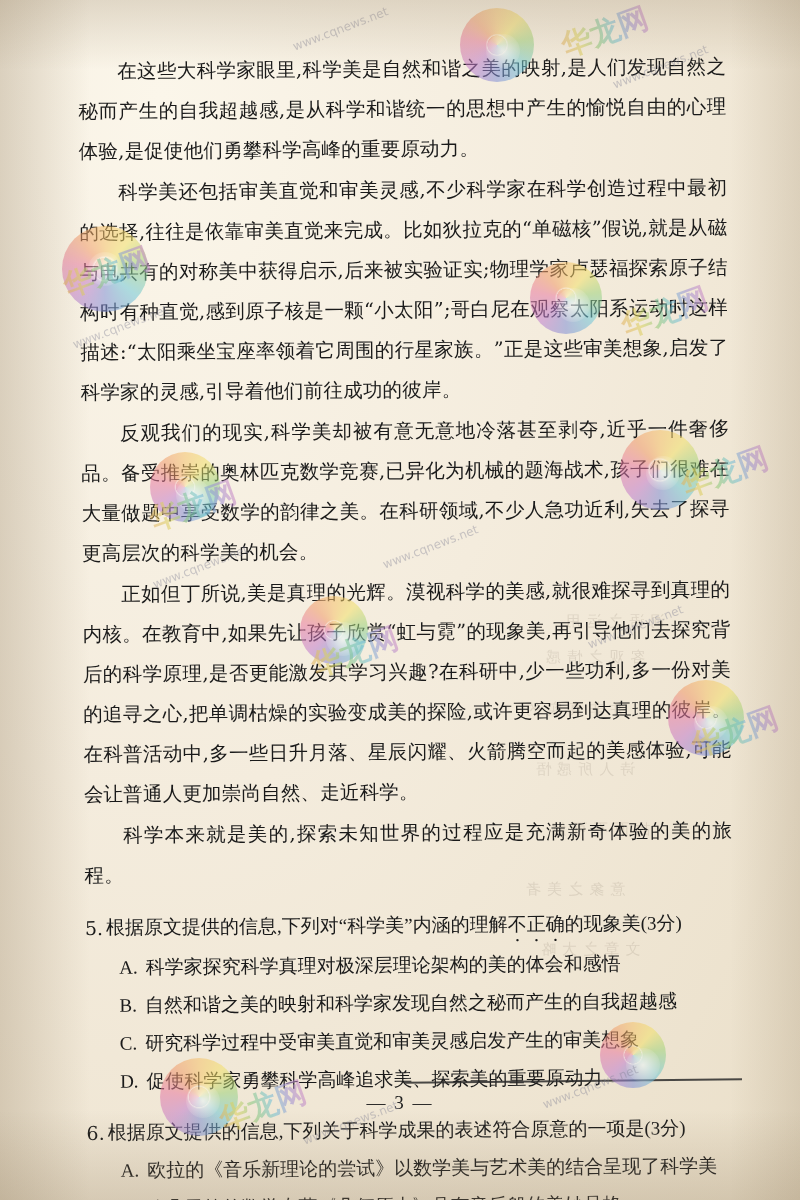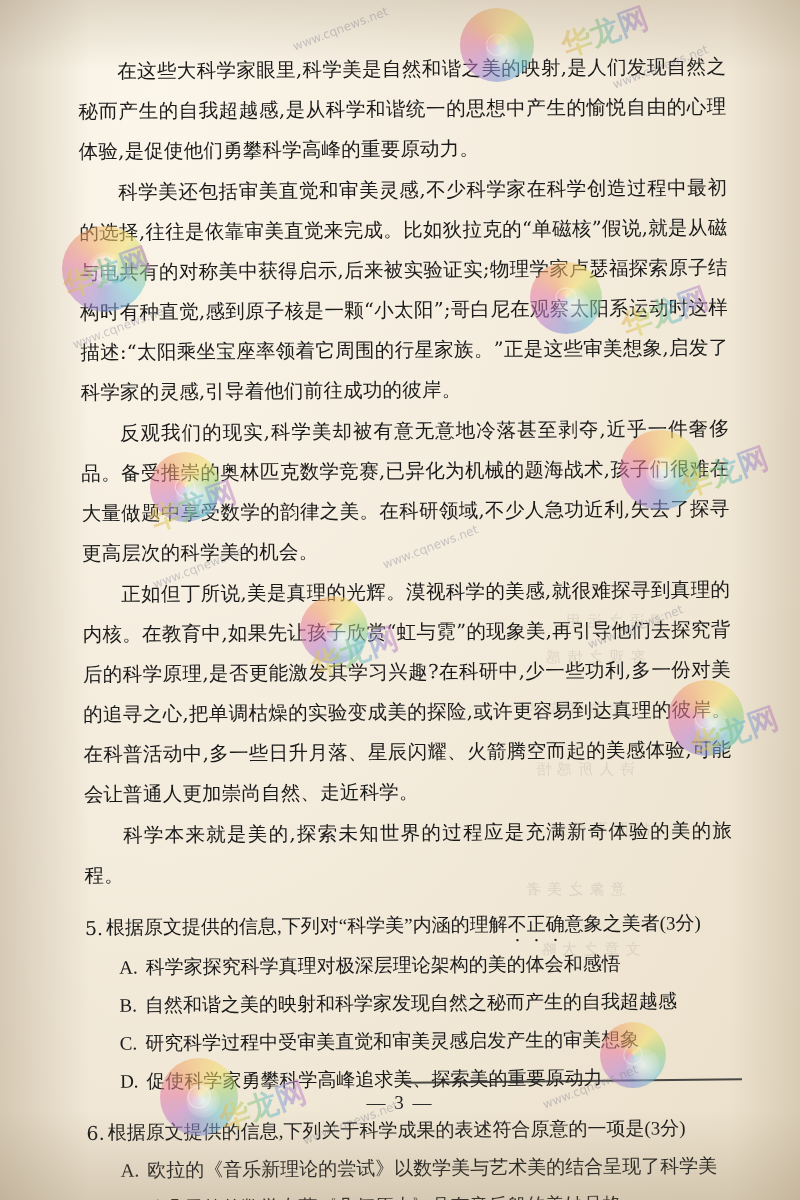--- a/index.html
+++ b/index.html
@@ -198,21 +198,21 @@
 
     <p class="para">在这些大科学家眼里,科学美是自然和谐之美的映射,是人们发现自然之秘而产生的自我超越感,是从科学和谐统一的思想中产生的愉悦自由的心理体验,是促使他们勇攀科学高峰的重要原动力。</p>
     <p class="para">科学美还包括审美直觉和审美灵感,不少科学家在科学创造过程中最初的选择,往往是依靠审美直觉来完成。比如狄拉克的“单磁核”假说,就是从磁与电共有的对称美中获得启示,后来被实验证实;物理学家卢瑟福探索原子结构时有种直觉,感到原子核是一颗“小太阳”;哥白尼在观察太阳系运动时这样描述:“太阳乘坐宝座率领着它周围的行星家族。”正是这些审美想象,启发了科学家的灵感,引导着他们前往成功的彼岸。</p>
     <p class="para">反观我们的现实,科学美却被有意无意地冷落甚至剥夺,近乎一件奢侈品。备受推崇的奥林匹克数学竞赛,已异化为机械的题海战术,孩子们很难在大量做题中享受数学的韵律之美。在科研领域,不少人急功近利,失去了探寻更高层次的科学美的机会。</p>
     <p class="para">正如但丁所说,美是真理的光辉。漠视科学的美感,就很难探寻到真理的内核。在教育中,如果先让孩子欣赏“虹与霓”的现象美,再引导他们去探究背后的科学原理,是否更能激发其学习兴趣?在科研中,少一些功利,多一份对美的追寻之心,把单调枯燥的实验变成美的探险,或许更容易到达真理的彼岸。在科普活动中,多一些日升月落、星辰闪耀、火箭腾空而起的美感体验,可能会让普通人更加崇尚自然、走近科学。</p>
     <p class="para">科学本来就是美的,探索未知世界的过程应是充满新奇体验的美的旅程。</p>
 
     <div class="qblock">
       <div class="qstem">
         <span class="qnum">5.</span>
-        <span class="qtext"><span>根据原文提供的信息,下列对“科学美”内涵的理解</span><span class="emph-dot">不正确</span><span>意象之美者(3分)</span></span>
+        <span class="qtext"><span>根据原文提供的信息,下列对“科学美”内涵的理解</span><span class="emph-dot">不正确</span><span>的现象美(3分)</span></span>
       </div>
       <div class="opt">
         <span class="lab">A.</span>
         <span class="txt">科学家探究科学真理对极深层理论架构的美的体会和感悟</span>
       </div>
       <div class="opt">
         <span class="lab">B.</span>
         <span class="txt">自然和谐之美的映射和科学家发现自然之秘而产生的自我超越感</span>
       </div>
       <div class="opt">

